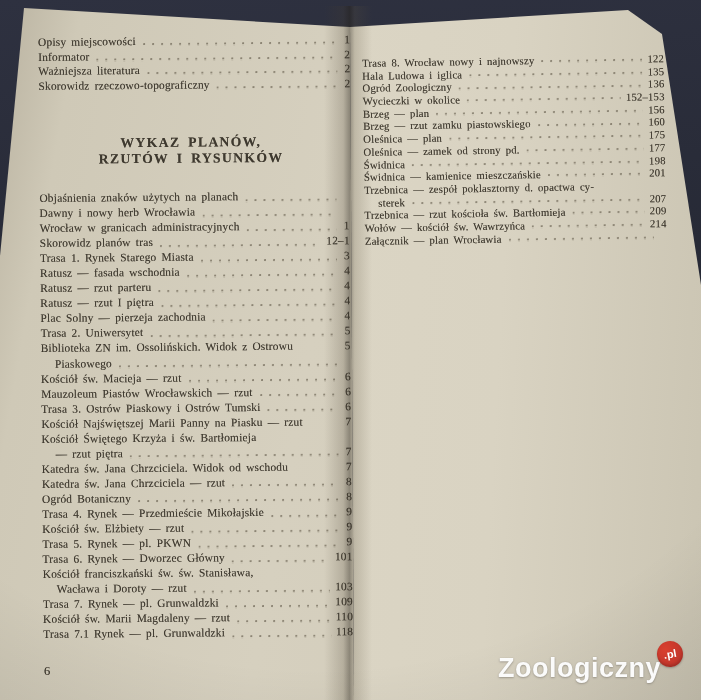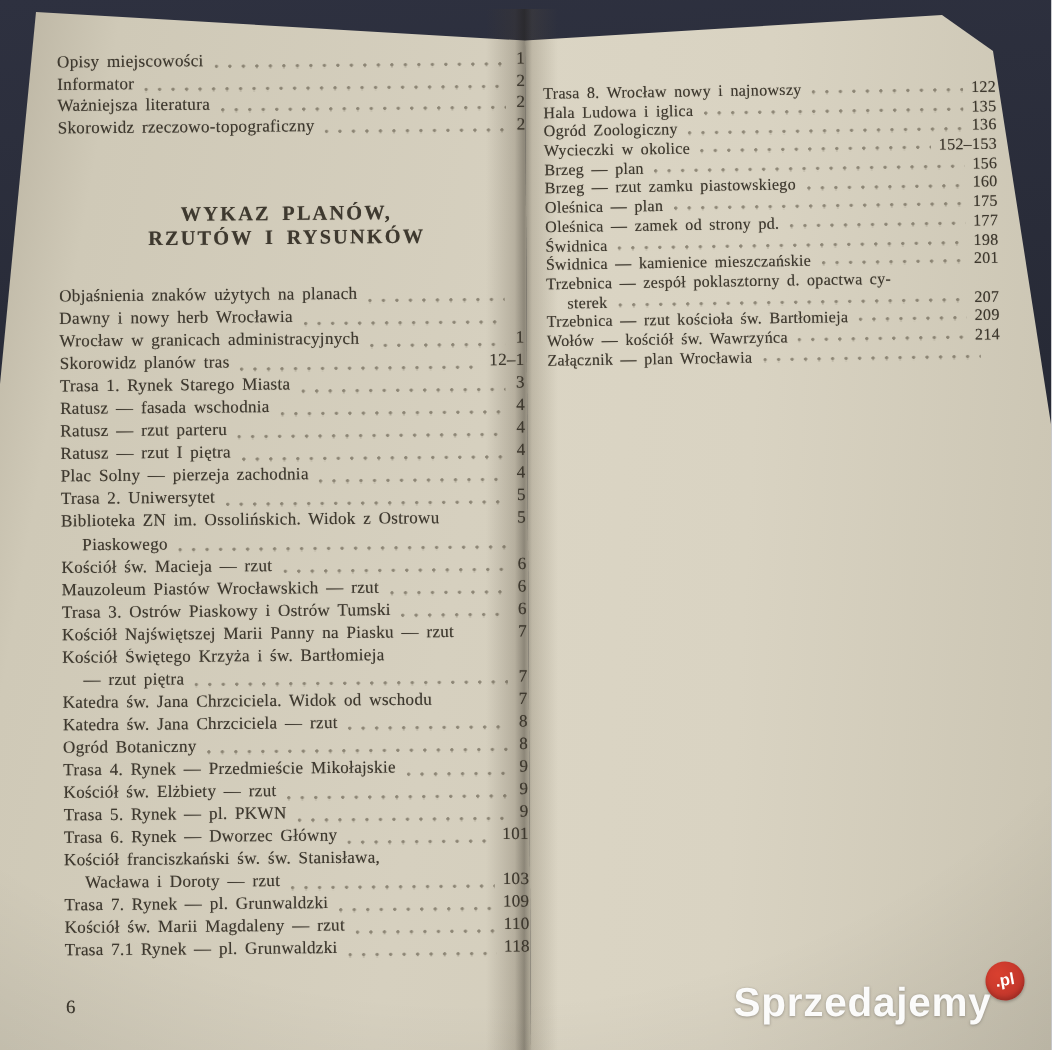--- a/index.html
+++ b/index.html
@@ -351,17 +351,17 @@
     <span class="label">Załącznik — plan Wrocławia</span>
     <span class="leader"></span>
     <span class="num"></span>
   </div>
       </div>
   </div>
 
   <div class="vignette"></div>
 
   <div class="watermark">
-    <span class="wm-text">Sprzedajemy</span>
+    <span class="wm-text">Zoologiczny</span>
     <span class="wm-badge" style="background: radial-gradient(circle at 35% 30%, rgb(217, 64, 47), rgb(184, 50, 42));">.pl</span>
   </div>
 
 </div>
 
 </body></html>

